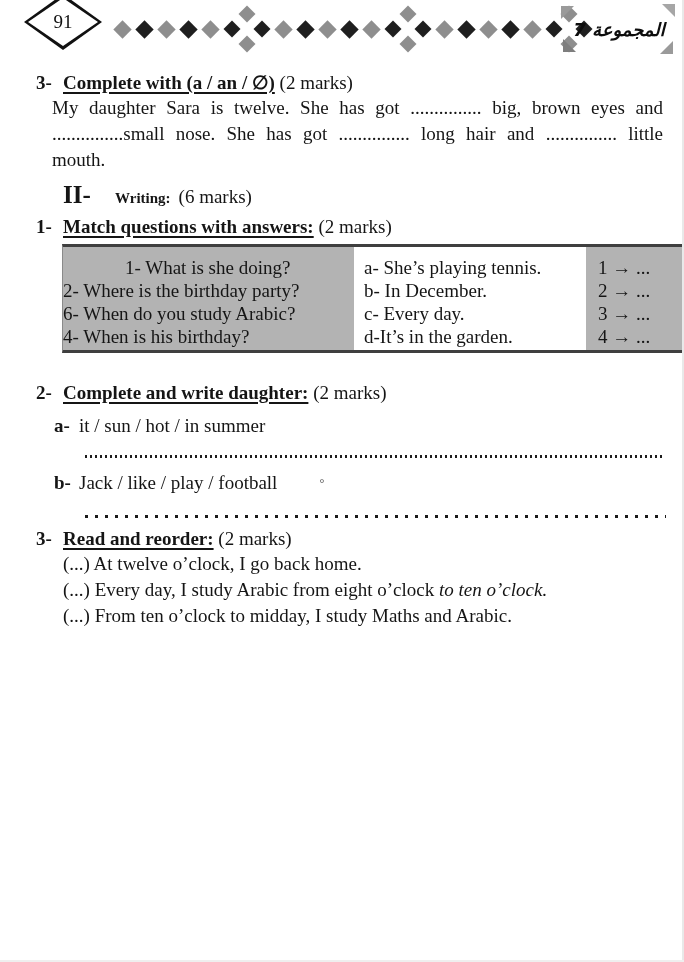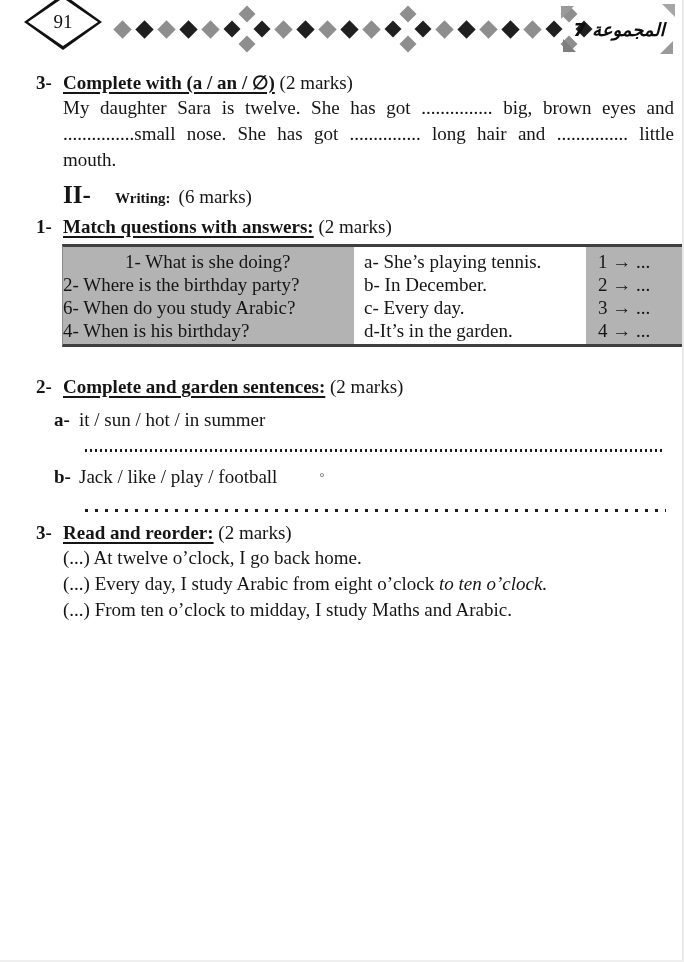--- a/index.html
+++ b/index.html
@@ -30,31 +30,31 @@
   .tri-nw{left:0;top:2px;border-top:13px solid #9a9a9a;border-right:13px solid transparent;}
   .tri-ne{right:2px;top:0;border-top:13px solid #a6a6a6;border-left:13px solid transparent;}
   .tri-sw{left:2px;bottom:2px;border-bottom:13px solid #7e7e7e;border-right:13px solid transparent;}
   .tri-se{right:4px;bottom:0;border-bottom:13px solid #9a9a9a;border-left:13px solid transparent;}
   
   .content{position:relative;padding:4px 10px 0 36px;font-size:19px;}
   .qhead{margin-top:8px;line-height:25px;}
   .qnum{font-weight:bold;display:inline-block;width:27px;}
   .qtitle{font-weight:bold;text-decoration:underline;text-decoration-thickness:2px;text-underline-offset:3px;}
   .marks{font-weight:normal;}
-  .para{margin-left:27px;width:611px;}
+  .para{margin-left:16px;width:611px;}
   .pline{line-height:26px;}
   .pline.just{text-align:justify;text-align-last:justify;}
   .whead{margin:8px 0 2px 27px;line-height:28px;}
   .wnum{font-weight:bold;font-size:25px;display:inline-block;width:52px;}
   .wtitle{font-weight:bold;font-size:15px;margin-right:8px;}
   
   .mtable{margin:5px 0 0 26px;width:619px;display:grid;grid-template-columns:291px 232px 96px;
           border-top:3px solid #3f3f3f;border-bottom:3px solid #3f3f3f;
           border-left:1px solid #8a8a8a;border-right:1px solid #8a8a8a;}
-  .mcol{padding:3px 0 2px 0;font-family:Liberation Serif, serif;}
+  .mcol{padding:9px 0 2px 0;font-family:Liberation Serif, serif;}
   .col-q,.col-m{background:#b3b3b3;}
   .col-a{background:#ffffff;padding-left:10px;}
   .col-m{padding-left:12px;}
   .trow{line-height:23px;white-space:nowrap;}
   .trow.first{text-indent:62px;}
   
   .sec2{margin-top:27px;}
   .item-line{margin:8px 0 0 18px;line-height:25px;}
   .item-label{font-weight:bold;display:inline-block;width:25px;}
   .ring{display:inline-block;margin-left:42px;font-size:12px;color:#555;vertical-align:2px;}
@@ -165,21 +165,21 @@
       <div class="mcol col-m">
         <div class="trow">1 → ...</div>
         <div class="trow">2 → ...</div>
         <div class="trow">3 → ...</div>
         <div class="trow">4 → ...</div>
       </div>
     </div>
 
     <div class="sec2">
       <div class="qhead">
-        <span class="qnum">2-</span><span class="qtitle">Complete and garden sentences:</span>
+        <span class="qnum">2-</span><span class="qtitle">Complete and write daughter:</span>
         <span class="marks">(2 marks)</span>
       </div>
       <div class="item-line">
         <span class="item-label">a-</span><span>it / sun / hot / in summer</span>
       </div>
       <div class="dots1"></div>
       <div class="item-line" style="margin-top:12px;">
         <span class="item-label">b-</span><span>Jack / like / play / football</span><span class="ring">°</span>
       </div>
       <div class="dots2"></div>

